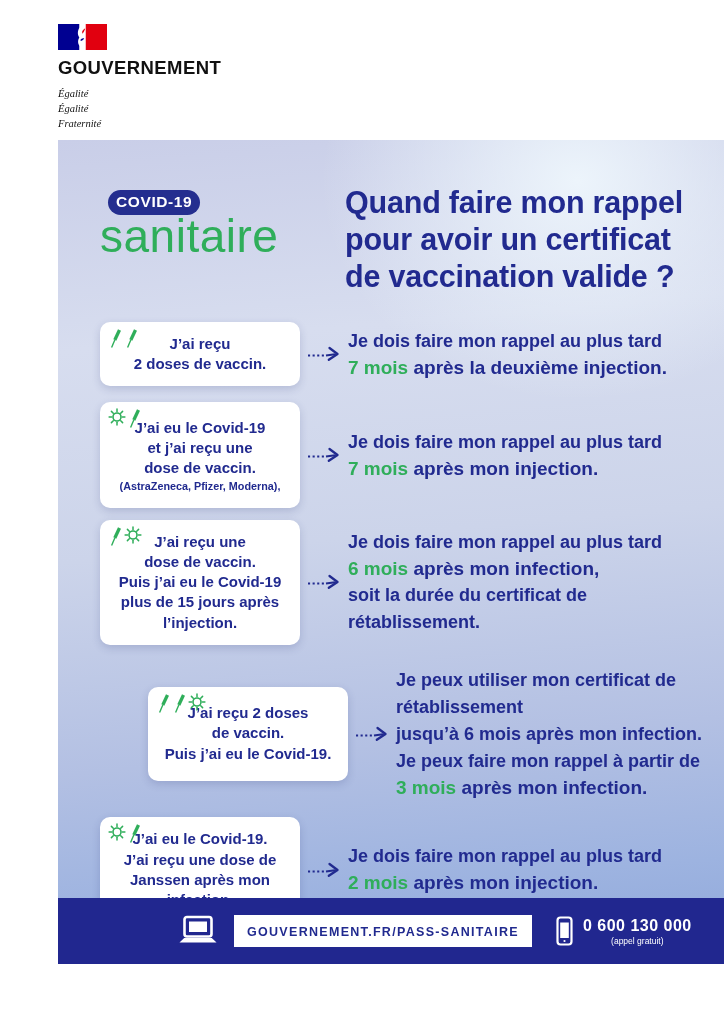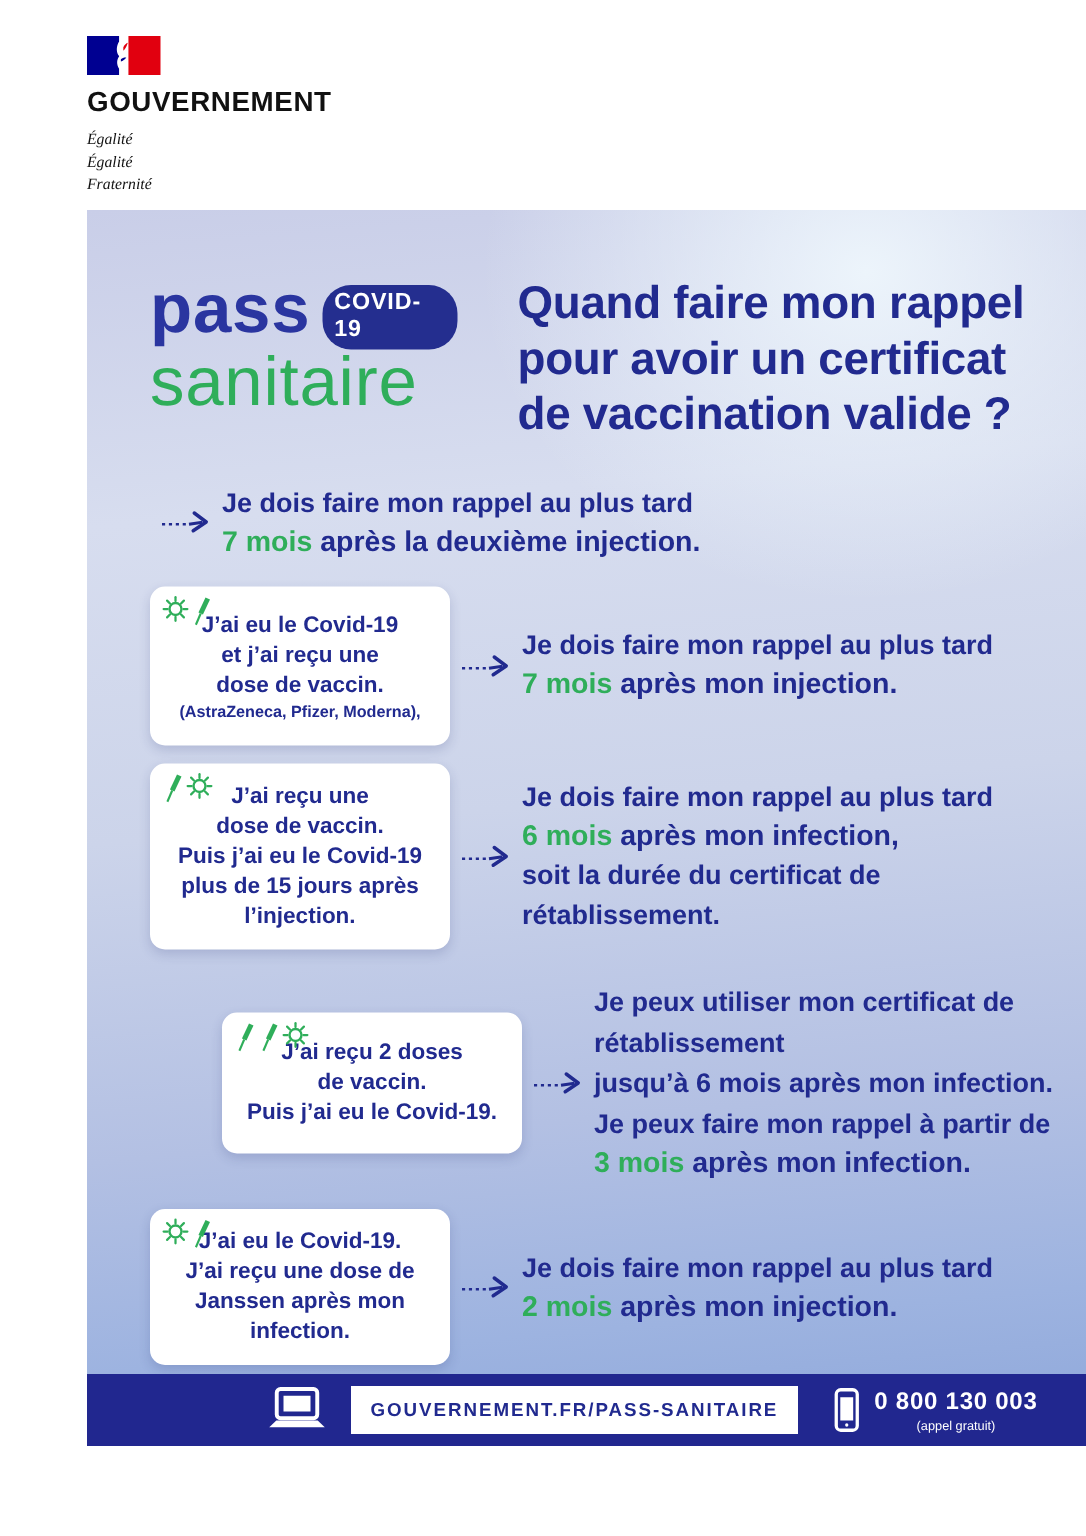--- a/index.html
+++ b/index.html
@@ -41,21 +41,21 @@
   .card-icons{position:absolute;left:8px;top:6px;display:flex;align-items:flex-start;gap:1px;}
   .card-line{color:var(--navy,#212a8f);font-size:15px;font-weight:bold;line-height:1.34;}
   .card-small{color:var(--navy,#212a8f);font-size:10.8px;font-weight:600;margin-top:2px;}
   .arrow{flex:0 0 34px;margin:0 7px 0 7px;}
   .answer{flex:1 1 auto;}
   .ans-s{color:var(--navy,#212a8f);font-size:18px;font-weight:600;line-height:1.5;}
   .ans-l{color:var(--navy,#212a8f);font-size:19px;font-weight:bold;line-height:1.25;padding:1px 0;}
   .green{color:var(--green,#2fae5a);}
   
   .footer{
-    position:absolute;left:0;right:0;bottom:0;height:48px;background:var(--footer,#21278f);
+    position:absolute;left:0;right:0;bottom:0;height:66px;background:var(--footer,#21278f);
     display:flex;align-items:center;
   }
   .footer-laptop{margin-left:118px;}
   .footer-urlbox{margin-left:14px;background:#fff;padding:7px 13px;}
   .footer-url{color:var(--navy,#212a8f);font-size:12.5px;font-weight:bold;letter-spacing:1.3px;}
   .footer-phoneicon{margin-left:24px;}
   .footer-phoneblock{margin-left:10px;text-align:center;color:#fff;}
   .footer-phone{font-size:16px;font-weight:bold;letter-spacing:0.5px;}
   .footer-note{font-size:8.5px;margin-top:1px;}
 </style>
@@ -76,34 +76,47 @@
     <div>Égalité</div>
     <div>Fraternité</div>
   </div>
 </div>
 
 <div class="poster">
 
   <div class="poster-header">
     <div class="logo">
       <div class="logo-top">
-        <span class="logo-pass">pass</span>
         <span class="logo-badge">COVID-19</span>
       </div>
       <div class="logo-sanitaire">sanitaire</div>
     </div>
     <div class="title">
       <div>Quand faire mon rappel</div>
       <div>pour avoir un certificat</div>
       <div>de vaccination valide ?</div>
     </div>
   </div>
 
   <div class="rows">
       <div class="row" style="margin-bottom: 16px;">
+        <div class="card" style="min-height: 64px;">
+          <div class="card-icons">
+            <svg width="15" height="22" viewBox="0 0 15 22">
+              <line x1="11.5" y1="2" x2="6.8" y2="12" stroke="#2fae5a" stroke-width="3.3"></line>
+              <line x1="6.8" y1="12" x2="3.6" y2="19.5" stroke="#2fae5a" stroke-width="1.4"></line>
+            </svg>
+            <svg width="15" height="22" viewBox="0 0 15 22">
+              <line x1="11.5" y1="2" x2="6.8" y2="12" stroke="#2fae5a" stroke-width="3.3"></line>
+              <line x1="6.8" y1="12" x2="3.6" y2="19.5" stroke="#2fae5a" stroke-width="1.4"></line>
+            </svg>
+          </div>
+          <div class="card-line">J’ai reçu</div>
+          <div class="card-line">2 doses de vaccin.</div>
+        </div>
         <svg class="arrow" width="34" height="18" viewBox="0 0 34 18">
           <line x1="1" y1="10.5" x2="19" y2="10.5" stroke="#212a8f" stroke-width="1.8" stroke-dasharray="2.1 2.5"></line>
           <path d="M19 10.5 L28 9.2" stroke="#212a8f" stroke-width="2.1" fill="none"></path>
           <path d="M22.5 3 L30.5 9 L21.8 14.8" fill="none" stroke="#212a8f" stroke-width="2.3" stroke-linecap="round" stroke-linejoin="round"></path>
         </svg>
         <div class="answer">
           <div class="ans-s">Je dois faire mon rappel au plus tard</div>
           <div class="ans-l"><span class="green">7 mois</span><span> après la deuxième injection.</span></div>
         </div>
       </div>
@@ -260,17 +273,17 @@
     </svg>
     <div class="footer-urlbox">
       <span class="footer-url">GOUVERNEMENT.FR/PASS-SANITAIRE</span>
     </div>
     <svg class="footer-phoneicon" width="17" height="30" viewBox="0 0 17 30">
       <rect x="1.5" y="1.5" width="14" height="27" rx="3" fill="none" stroke="#ffffff" stroke-width="2.2"></rect>
       <rect x="4.2" y="6.5" width="8.6" height="15.5" fill="#ffffff"></rect>
       <circle cx="8.5" cy="25" r="1.1" fill="#ffffff"></circle>
     </svg>
     <div class="footer-phoneblock">
-      <div class="footer-phone">0 800 130 003</div>
+      <div class="footer-phone">0 600 130 000</div>
       <div class="footer-note">(appel gratuit)</div>
     </div>
   </div>
 </div>
 
 </body></html>

